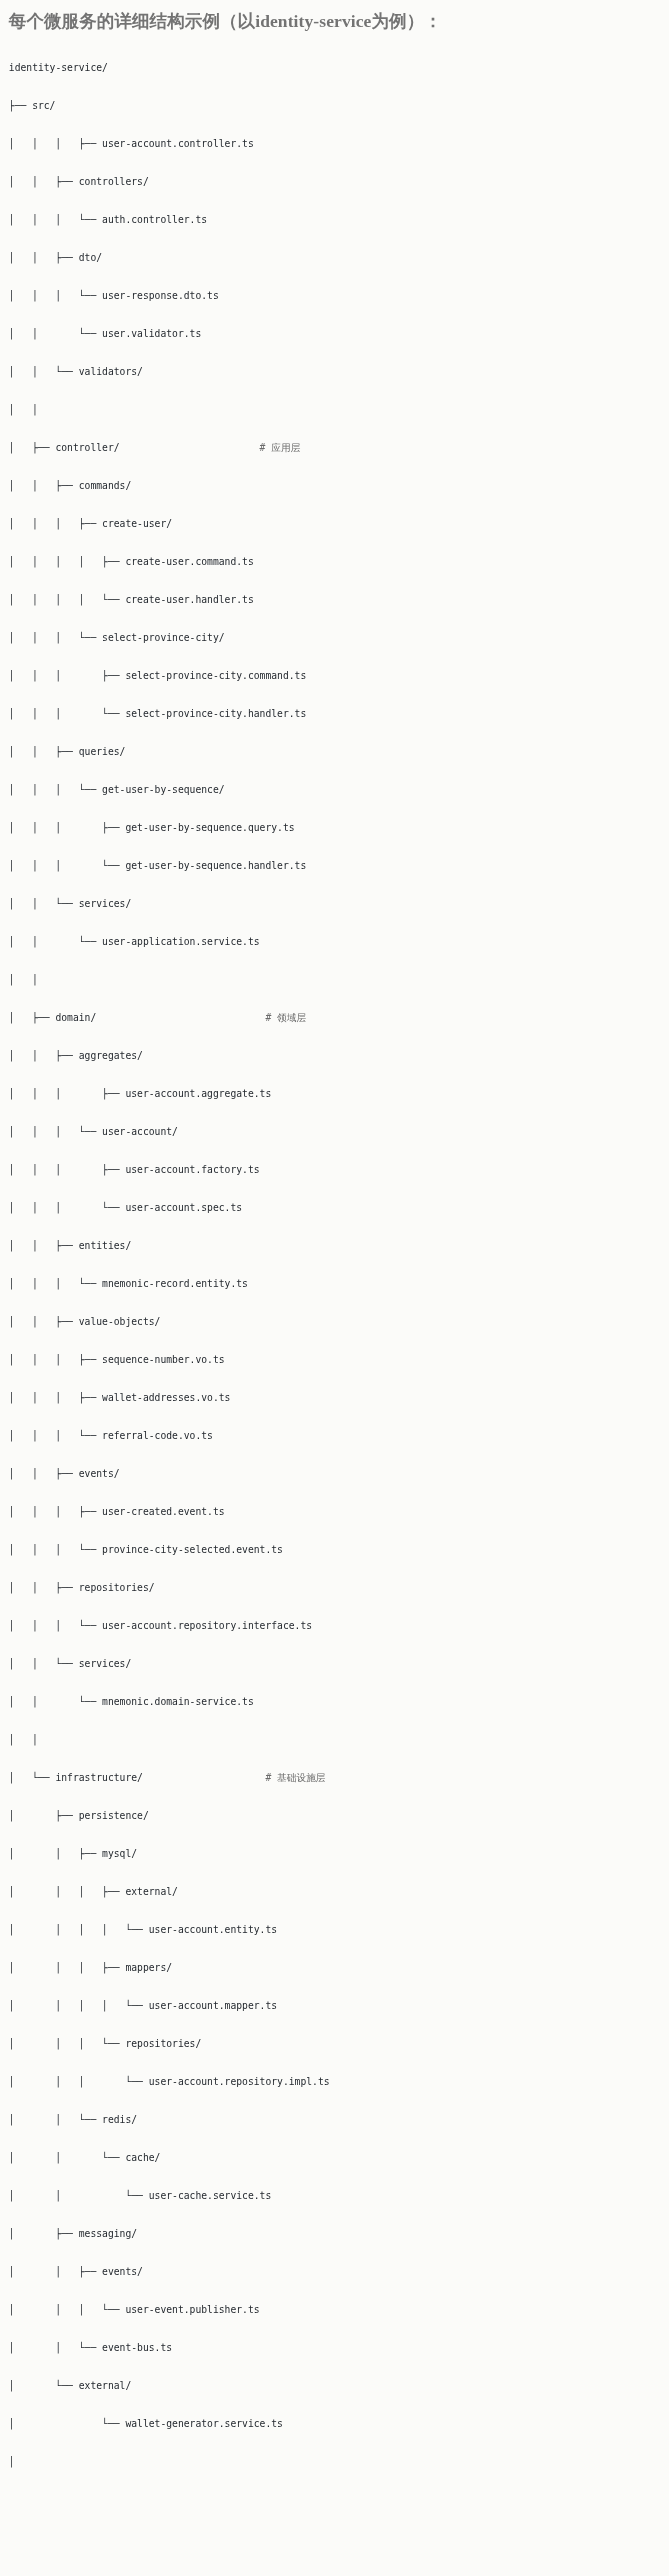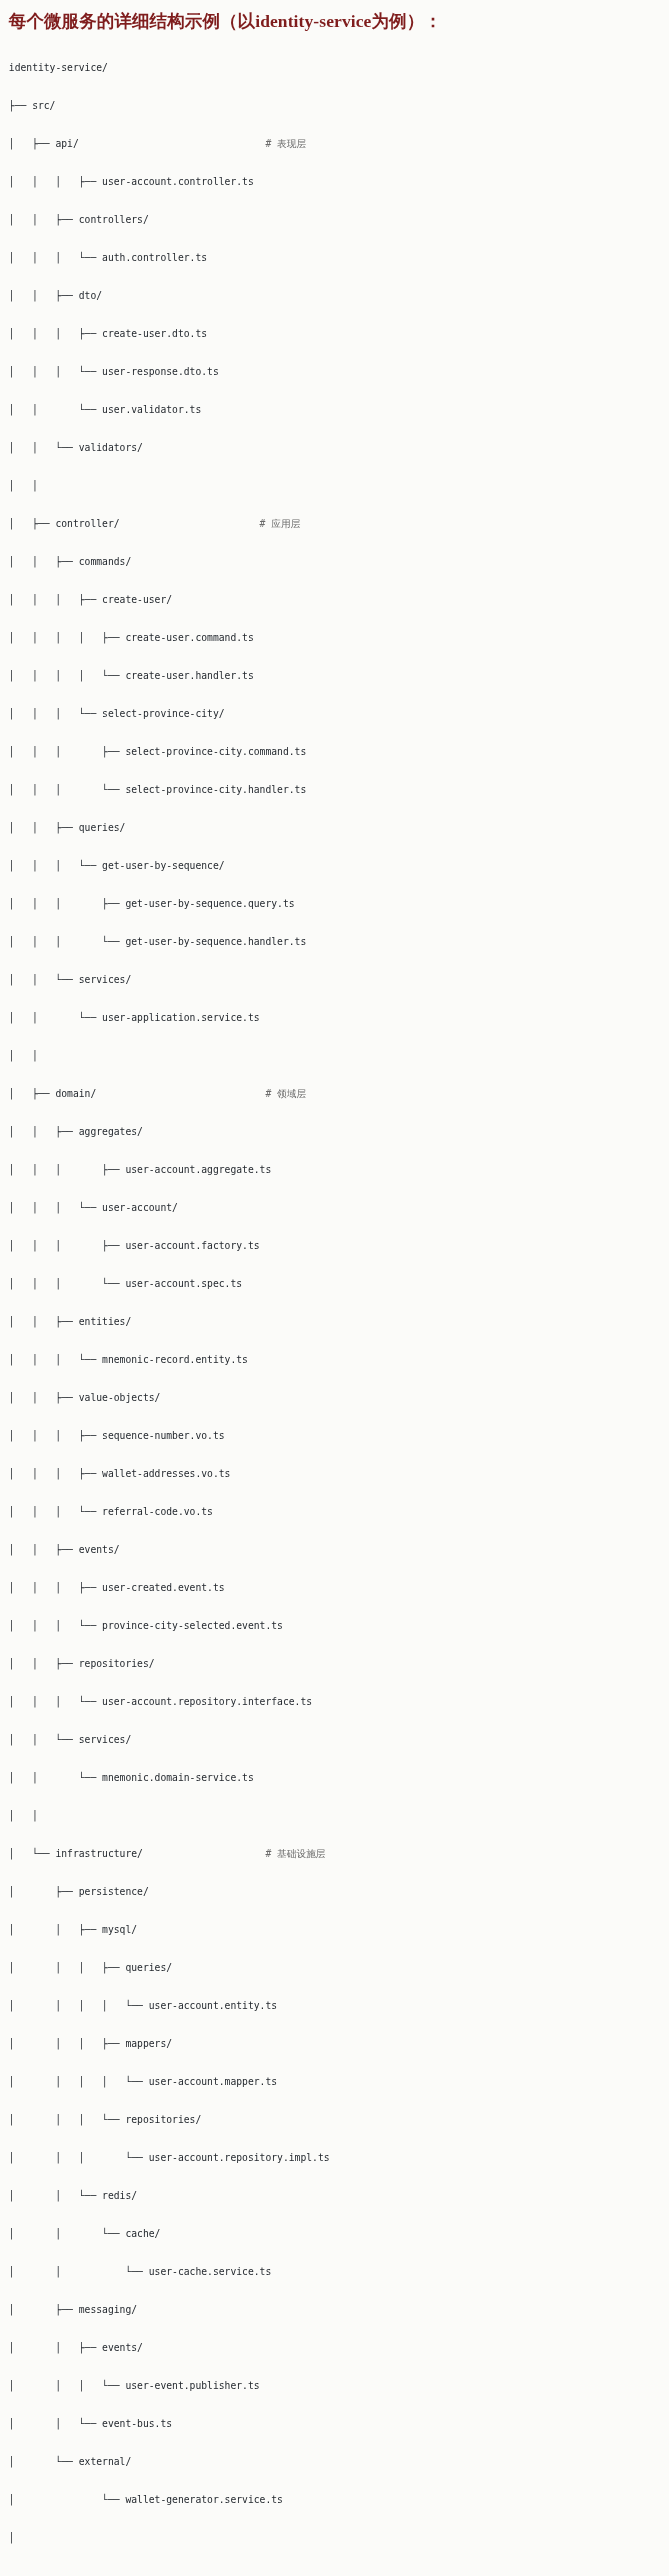--- a/index.html
+++ b/index.html
@@ -19,21 +19,21 @@
     box-sizing: border-box;
     background: #fbfbf9;
   }
 
   
   .doc-title {
     font-family: "Liberation Serif", serif;
     font-weight: bold;
     font-size: 17.5px;
     line-height: 1.35;
-    color: #7f1d1d;
+    color: #737373;
     padding: 10px 8.8px 10px 8.8px;
     margin: 0;
     letter-spacing: 0.1px;
   }
   .rule {
     height: 0.6px;
     background: #e4e2dd;
     border: 0;
     margin: 0;
     width: 100%;
@@ -67,26 +67,24 @@
 
 <div class="page">
 
   <h1 class="doc-title">每个微服务的详细结构示例（以identity-service为例）：</h1>
 
   <hr class="rule">
 
   <div class="tree-block">
     <pre class="tree" id="tree-container"><span class="row"><span>identity-service/</span></span>
 <span class="row"><span>├── src/</span></span>
-<span class="row"><span>│   ├── api/</span><span>                                </span><span class="cmt"># 表现层</span></span>
 <span class="row"><span>│   │   │   ├── user-account.controller.ts</span></span>
 <span class="row"><span>│   │   ├── controllers/</span></span>
 <span class="row"><span>│   │   │   └── auth.controller.ts</span></span>
 <span class="row"><span>│   │   ├── dto/</span></span>
-<span class="row"><span>│   │   │   ├── create-user.dto.ts</span></span>
 <span class="row"><span>│   │   │   └── user-response.dto.ts</span></span>
 <span class="row"><span>│   │       └── user.validator.ts</span></span>
 <span class="row"><span>│   │   └── validators/</span></span>
 <span class="row"><span>│   │</span></span>
 <span class="row"><span>│   ├── controller/</span><span>                        </span><span class="cmt"># 应用层</span></span>
 <span class="row"><span>│   │   ├── commands/</span></span>
 <span class="row"><span>│   │   │   ├── create-user/</span></span>
 <span class="row"><span>│   │   │   │   ├── create-user.command.ts</span></span>
 <span class="row"><span>│   │   │   │   └── create-user.handler.ts</span></span>
 <span class="row"><span>│   │   │   └── select-province-city/</span></span>
@@ -115,21 +113,21 @@
 <span class="row"><span>│   │   │   ├── user-created.event.ts</span></span>
 <span class="row"><span>│   │   │   └── province-city-selected.event.ts</span></span>
 <span class="row"><span>│   │   ├── repositories/</span></span>
 <span class="row"><span>│   │   │   └── user-account.repository.interface.ts</span></span>
 <span class="row"><span>│   │   └── services/</span></span>
 <span class="row"><span>│   │       └── mnemonic.domain-service.ts</span></span>
 <span class="row"><span>│   │</span></span>
 <span class="row"><span>│   └── infrastructure/</span><span>                     </span><span class="cmt"># 基础设施层</span></span>
 <span class="row"><span>│       ├── persistence/</span></span>
 <span class="row"><span>│       │   ├── mysql/</span></span>
-<span class="row"><span>│       │   │   ├── queries/</span></span>
+<span class="row"><span>│       │   │   ├── external/</span></span>
 <span class="row"><span>│       │   │   │   └── user-account.entity.ts</span></span>
 <span class="row"><span>│       │   │   ├── mappers/</span></span>
 <span class="row"><span>│       │   │   │   └── user-account.mapper.ts</span></span>
 <span class="row"><span>│       │   │   └── repositories/</span></span>
 <span class="row"><span>│       │   │       └── user-account.repository.impl.ts</span></span>
 <span class="row"><span>│       │   └── redis/</span></span>
 <span class="row"><span>│       │       └── cache/</span></span>
 <span class="row"><span>│       │           └── user-cache.service.ts</span></span>
 <span class="row"><span>│       ├── messaging/</span></span>
 <span class="row"><span>│       │   ├── events/</span></span>

